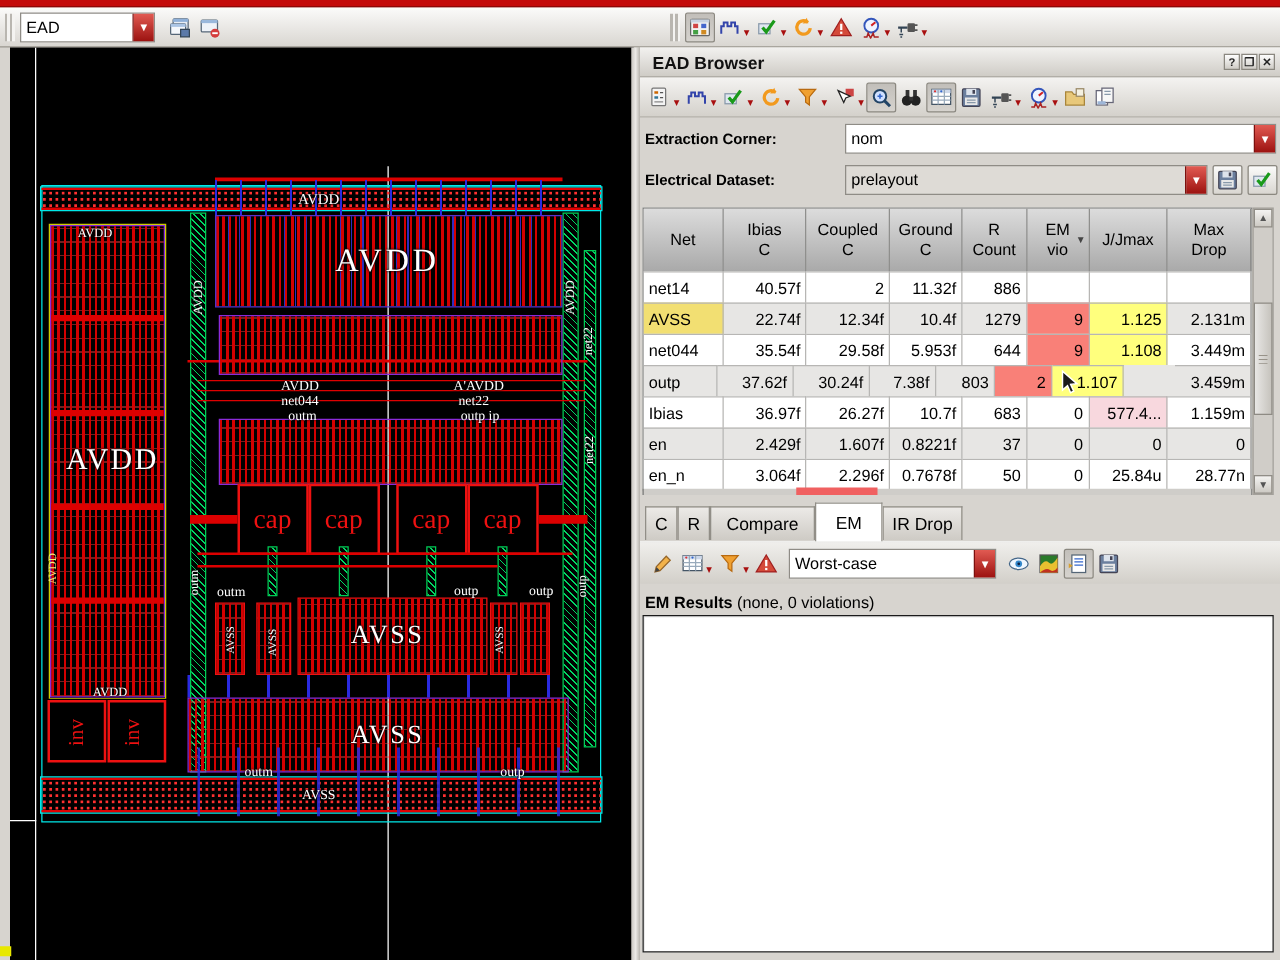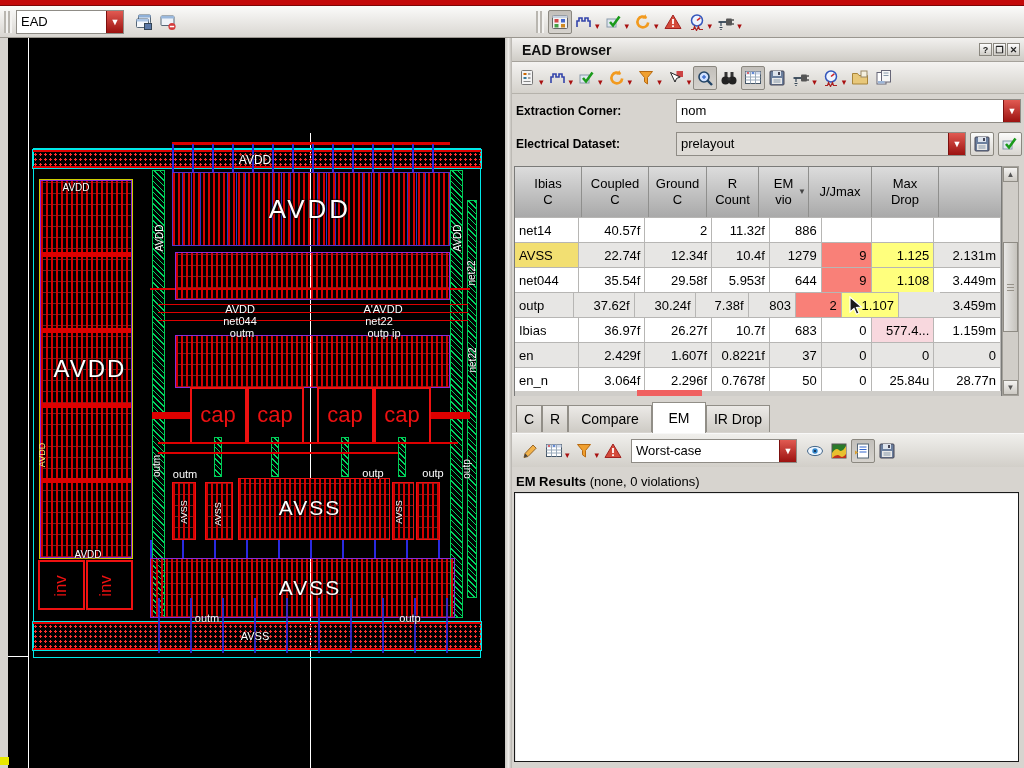--- a/index.html
+++ b/index.html
@@ -21,21 +21,21 @@
   .tbtn.pressed { background:linear-gradient(#c2bfba,#d6d3ce); border:1px solid #8b8880; }
   .dd { color:#a80f0f; font-size:9px; margin:8px 2px 0 -1px; }
   .combo { position:relative; height:24px; background:#fff; border:1px solid #8f8c86; }
   .combo .val { position:absolute; left:4px; top:3px; font-size:13px; color:#000; white-space:nowrap; }
   .combo .cbtn { position:absolute; right:0; top:0; bottom:0; width:17px;
                  background:linear-gradient(#e15a52,#9c1210); border-left:1px solid #7c100e;
                  color:#fff; font-size:9px; display:flex; align-items:center; justify-content:center; }
 
   
   .lv { left:8px; top:38px; width:499px; height:730px; background:#000; overflow:hidden;
-        font-family:Liberation Sans, sans-serif; }
+        font-family:Liberation Serif, serif; }
   .lv .abs { position:absolute; }
   .fin { background-image:repeating-linear-gradient(90deg,#d40000 0 2px,rgba(0,0,0,0) 2px 5px),
          repeating-linear-gradient(0deg,rgba(255,70,70,.45) 0 1px,rgba(0,0,0,0) 1px 11px); }
   .pb { border:1px solid #8a2bd8; }
   .rb { border:1px solid #ee1111; }
   .dotbar { background-image:radial-gradient(circle,#ff3030 1.1px,rgba(0,0,0,0) 1.4px);
             background-size:5px 5px; border-top:2px solid #e00000; border-bottom:2px solid #e00000;
             outline:1px solid #00e8e8; }
   .ghatch { background-image:repeating-linear-gradient(45deg,rgba(0,225,105,.95) 0 1px,rgba(0,0,0,0) 1px 4px);
             border:1px solid #00cc55; }
@@ -462,20 +462,21 @@
       </span>
     <span id="dsbtn2" class="abs tbtn" style="left:486px;top:94px;background:linear-gradient(#fbfbfa,#d9d6d1);border:1px solid #8b8880;">
         <svg viewBox="0 0 18 18">
           <rect x="2" y="6" width="9" height="8" fill="#dfe7f0" stroke="#8899aa"></rect>
           <path d="M5 9 l3 3.5 6.5-9" fill="none" stroke="#1a9a1a" stroke-width="2.6"></path>
         </svg>
       </span>
 
     <div id="nettable" class="abs tbl">
         <div class="thead">
+          <div class="th" style="width: 64px;">Net</div>
           <div class="th" style="width: 67px;">Ibias
 C</div>
           <div class="th" style="width: 67px;">Coupled
 C</div>
           <div class="th" style="width: 58px;">Ground
 C</div>
           <div class="th" style="width: 52px;">R
 Count</div>
           <div class="th" style="width: 50px;">EM
 vio<span class="sortmark">▼</span></div>

